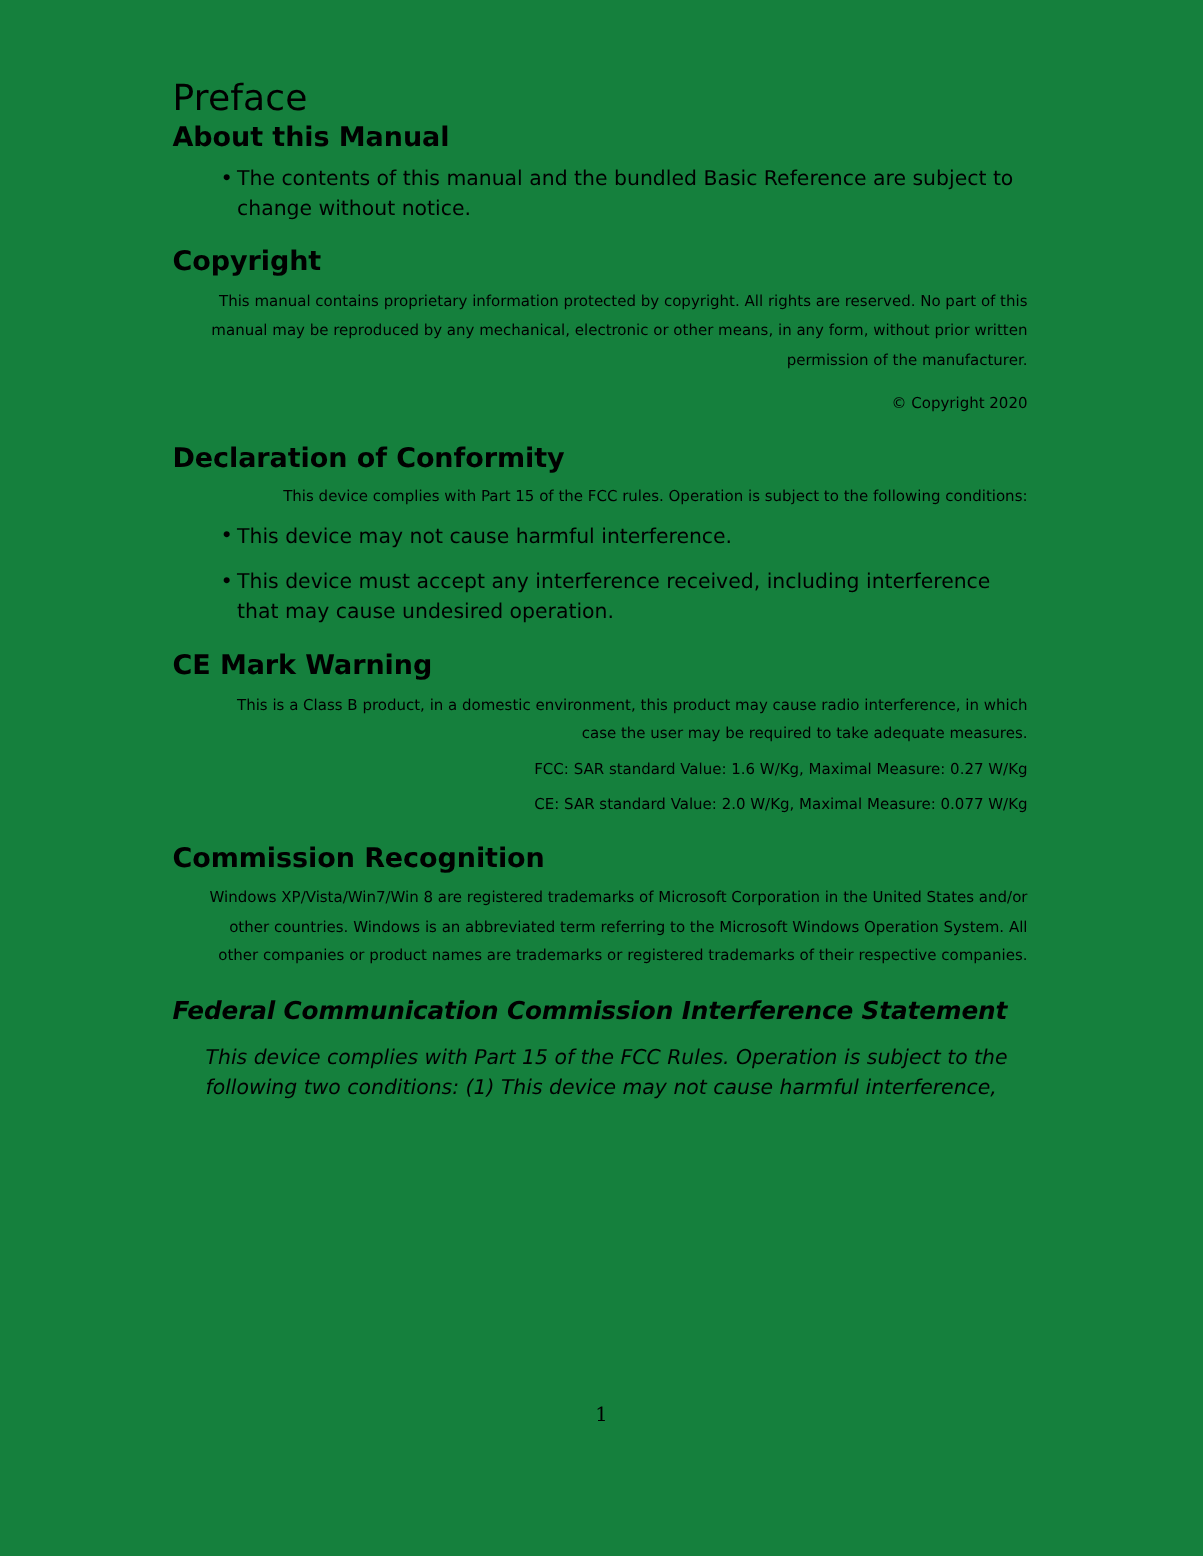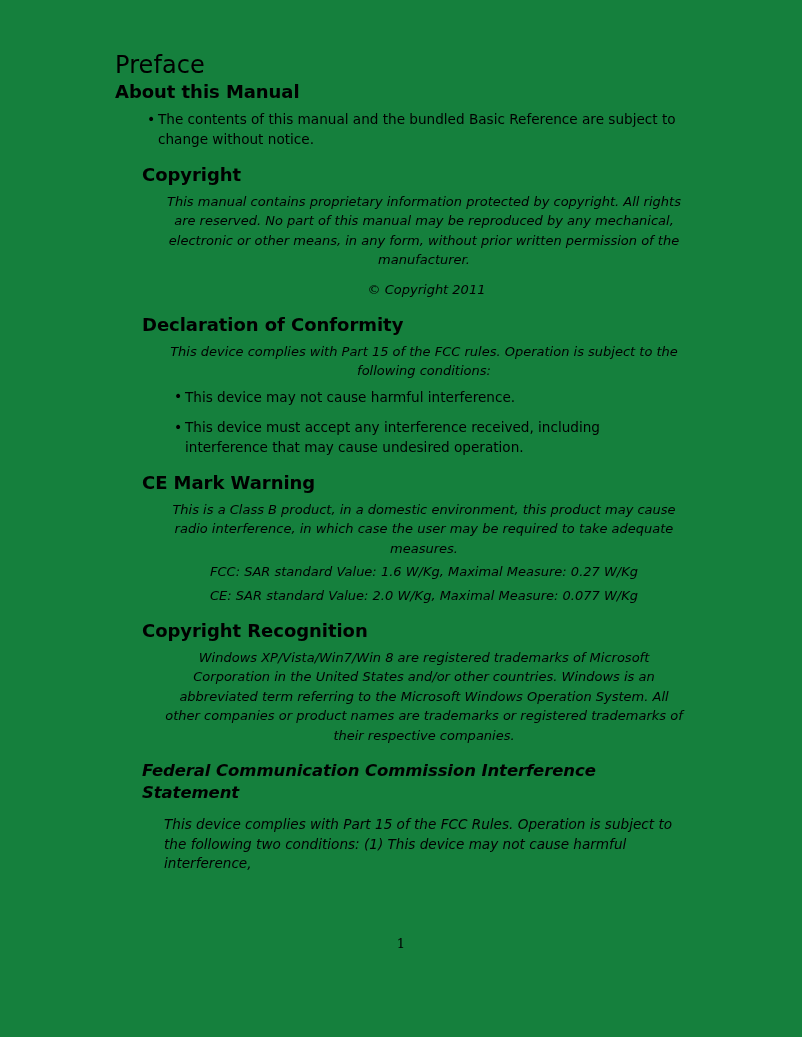--- a/index.html
+++ b/index.html
@@ -43,31 +43,29 @@
   .section-heading {
     font-size: 18px;
     font-weight: bold;
     line-height: 1.25;
     margin: 0;
     padding: 0;
     letter-spacing: -0.05px;
   }
   .sec-gap {
     margin-top: 15px;
-    margin-left: 27px;
   }
 
   
   .para {
-    font-size: 13px;
+    font-size: 10px;
     line-height: 19.5px;
     margin: 5px 0 0 0;
     padding-left: 21px;
-    text-align: center;
-    font-style: italic;
+    text-align: right;
   }
   .para-tight {
     margin-top: 4px;
   }
   .para-copyright {
     padding-left: 26px;
     margin-top: 10px;
   }
 
   
@@ -142,41 +140,41 @@
     <div>
       <h2 class="section-heading">About this Manual</h2>
       <ul class="bullets">
         <li>The contents of this manual and the bundled Basic Reference are subject to change without notice.</li>
       </ul>
     </div>
 
     <div class="sec-gap">
       <h2 class="section-heading">Copyright</h2>
       <p class="para">This manual contains proprietary information protected by copyright. All rights are reserved. No part of this manual may be reproduced by any mechanical, electronic or other means, in any form, without prior written permission of the manufacturer.</p>
-      <p class="para para-copyright">© Copyright 2011</p>
+      <p class="para para-copyright">© Copyright 2020</p>
     </div>
 
     <div class="sec-gap">
       <h2 class="section-heading">Declaration of Conformity</h2>
       <p class="para">This device complies with Part 15 of the FCC rules. Operation is subject to the following conditions:</p>
       <ul class="bullets">
         <li>This device may not cause harmful interference.</li>
         <li>This device must accept any interference received, including interference that may cause undesired operation.</li>
       </ul>
     </div>
 
     <div class="sec-gap">
       <h2 class="section-heading">CE Mark Warning</h2>
       <p class="para">This is a Class B product, in a domestic environment, this product may cause radio interference, in which case the user may be required to take adequate measures.</p>
       <p class="para para-tight">FCC: SAR standard Value: 1.6 W/Kg, Maximal Measure: 0.27 W/Kg</p>
       <p class="para para-tight">CE: SAR standard Value: 2.0 W/Kg, Maximal Measure: 0.077 W/Kg</p>
     </div>
 
     <div class="sec-gap">
-      <h2 class="section-heading">Copyright Recognition</h2>
+      <h2 class="section-heading">Commission Recognition</h2>
       <p class="para">Windows XP/Vista/Win7/Win 8 are registered trademarks of Microsoft Corporation in the United States and/or other countries. Windows is an abbreviated term referring to the Microsoft Windows Operation System. All other companies or product names are trademarks or registered trademarks of their respective companies.</p>
     </div>
 
     <div class="sec-gap">
       <h2 class="heading-italic">Federal Communication Commission Interference Statement</h2>
       <p class="para-italic">This device complies with Part 15 of the FCC Rules. Operation is subject to the following two conditions: (1) This device may not cause harmful interference,</p>
     </div>
 
   </div>
 

